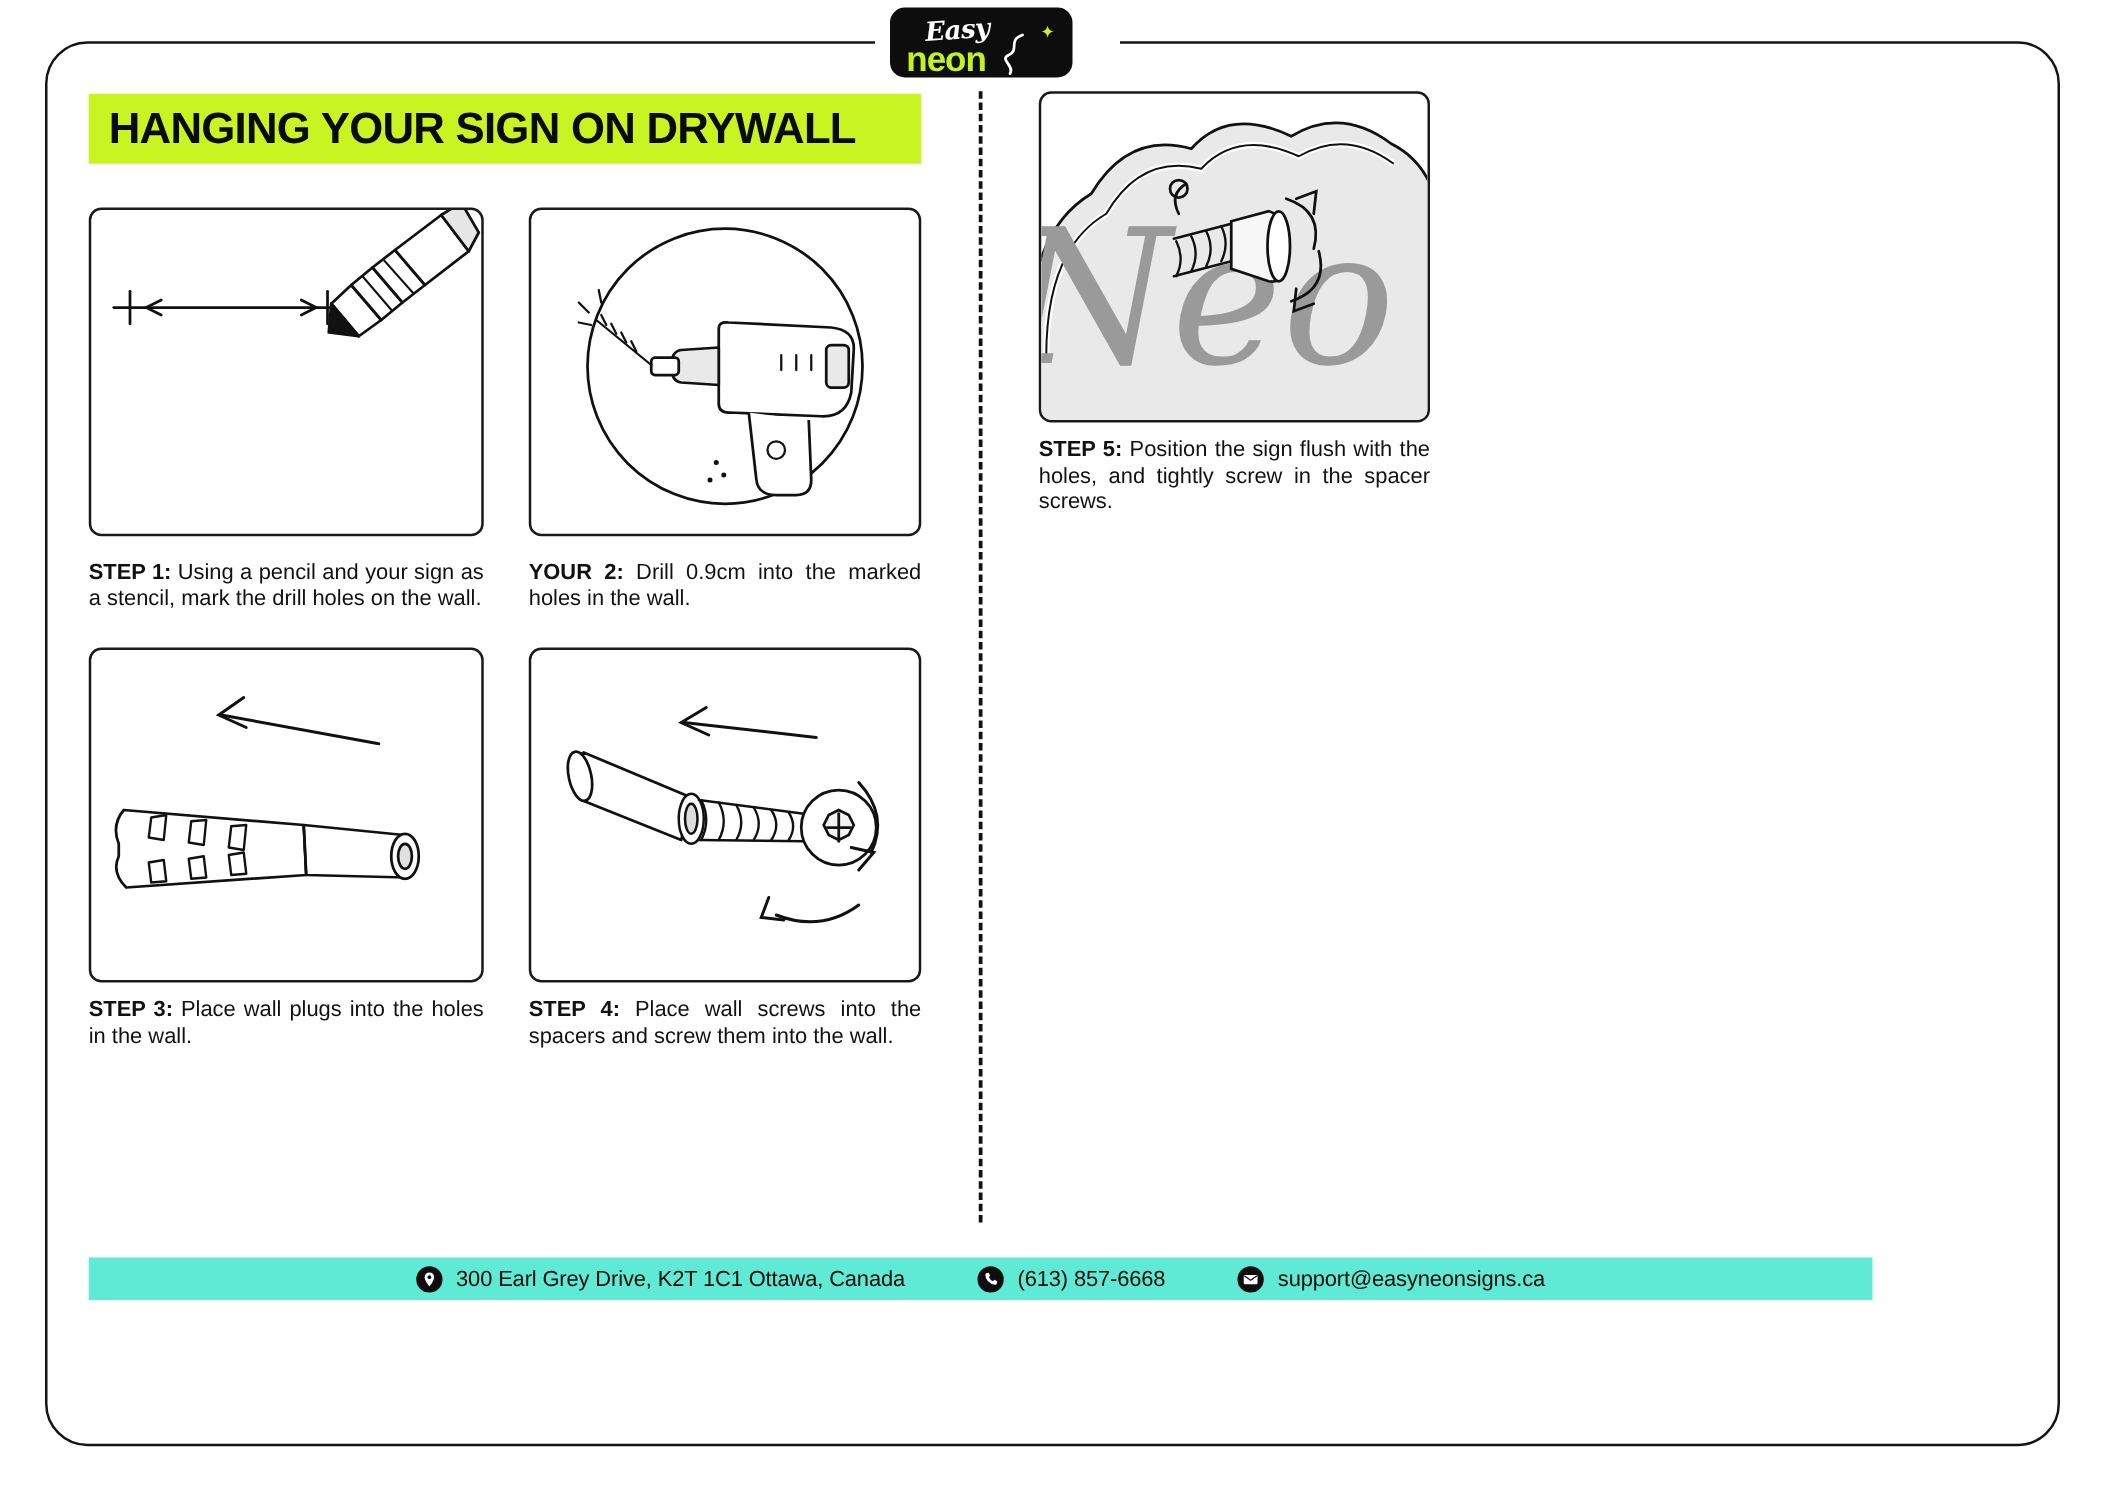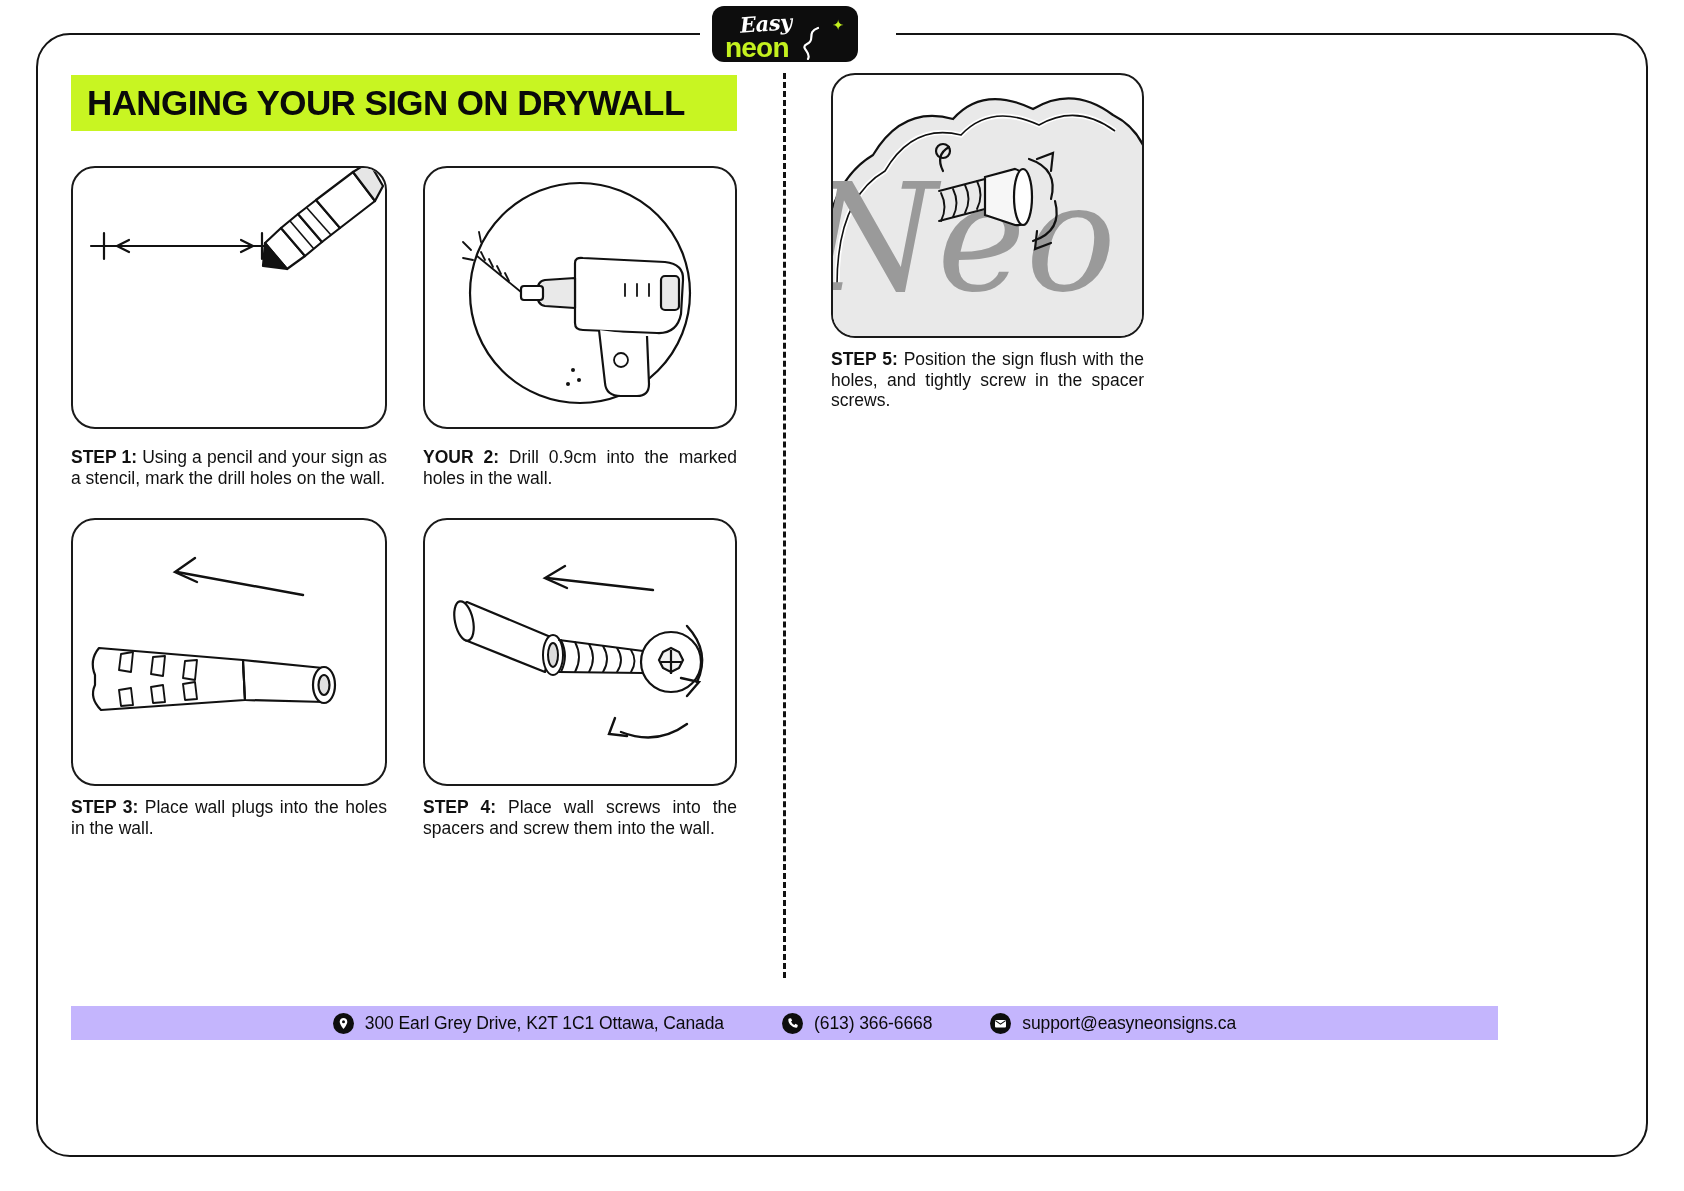--- a/index.html
+++ b/index.html
@@ -87,21 +87,21 @@
     font-size: 35px;
     letter-spacing: -0.6px;
     color: #0a0a0a;
     padding-left: 16px;
   }
 
   
   .card {
     position: absolute;
     border: 2px solid #1a1a1a;
-    border-radius: 24px;
+    border-radius: 10px;
     background: #ffffff;
     overflow: hidden;
   }
   .caption {
     position: absolute;
     font-size: 17.5px;
     line-height: 1.18;
     color: #111111;
     text-align: justify;
     text-justify: inter-word;
@@ -127,21 +127,21 @@
     width: 0;
     height: 905px;
     border-left: 3px dashed #111111;
   }
 
   
   .footer {
     position: absolute;
     left: 71px; top: 1006px;
     width: 1427px; height: 34px;
-    background: #c4b5fd;
+    background: #5eead4;
     display: flex;
     align-items: center;
     justify-content: center;
     gap: 58px;
   }
   .finfo {
     display: flex;
     align-items: center;
     gap: 11px;
     font-size: 17.5px;
@@ -352,21 +352,21 @@
         </svg>
       </span>
       <span>300 Earl Grey Drive, K2T 1C1 Ottawa, Canada</span>
     </div>
     <div class="finfo">
       <span class="ficon">
         <svg width="12" height="12" viewBox="0 0 12 12">
           <path d="M2 1.6 L4 1.2 L5.2 3.6 L4 4.6 Q5 7 7.4 8 L8.4 6.8 L10.8 8 L10.4 10 Q10.2 10.8 9 10.7 Q5.5 10.3 3 7.5 Q1.2 5.3 1.3 2.7 Q1.3 1.8 2 1.6 Z" fill="#ffffff"></path>
         </svg>
       </span>
-      <span>(613) 366-6668</span>
+      <span>(613) 857-6668</span>
     </div>
     <div class="finfo">
       <span class="ficon">
         <svg width="13" height="11" viewBox="0 0 13 11">
           <rect x="1" y="2" width="11" height="7.4" rx="1" fill="#ffffff"></rect>
           <path d="M1.4 2.6 L6.5 6.2 L11.6 2.6" fill="none" stroke="#0d0d0d" stroke-width="1.1"></path>
         </svg>
       </span>
       <span>support@easyneonsigns.ca</span>
     </div>

